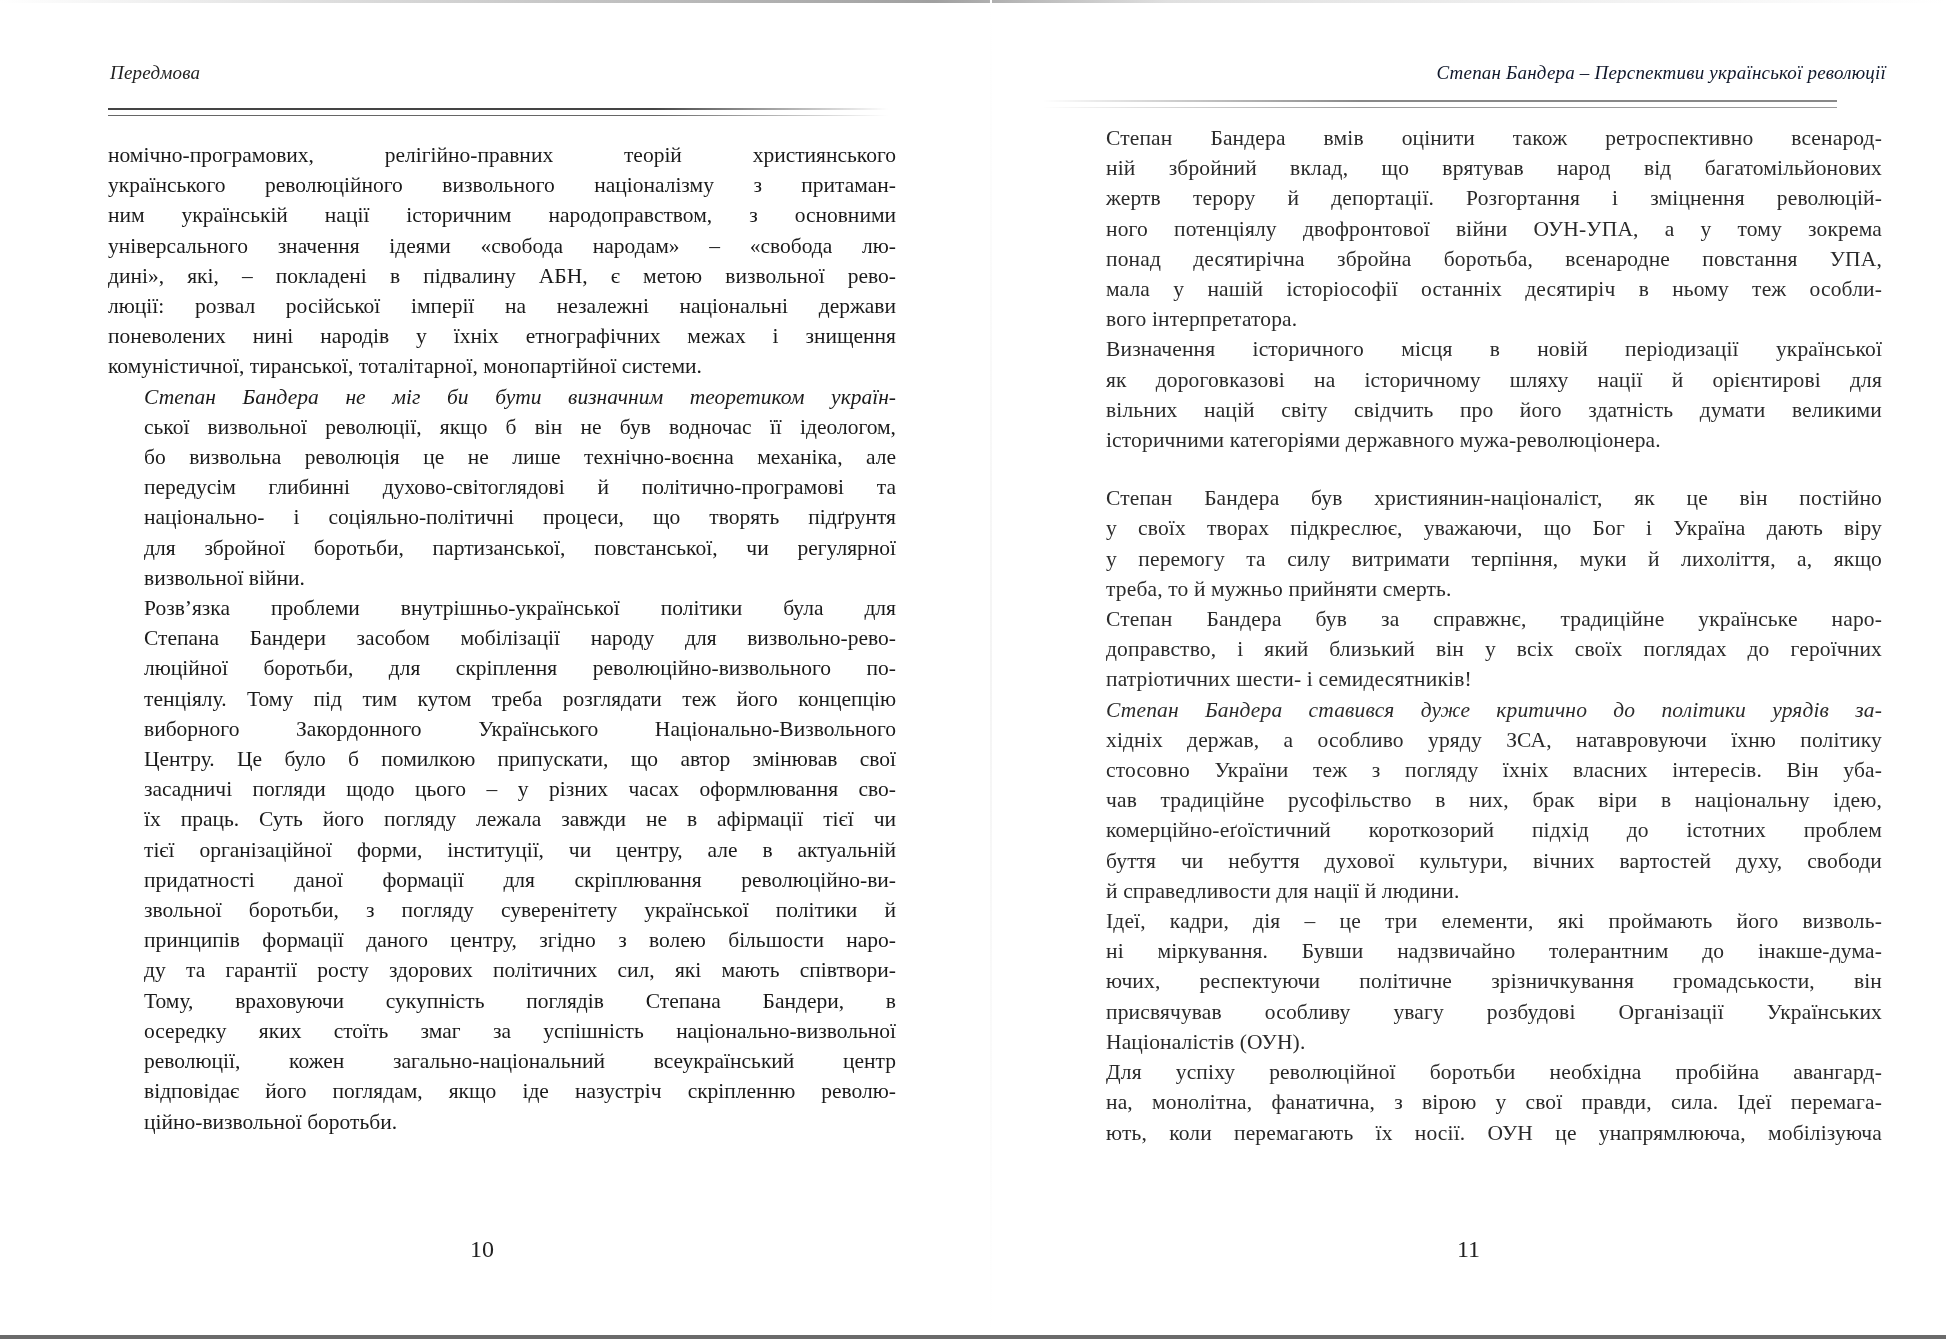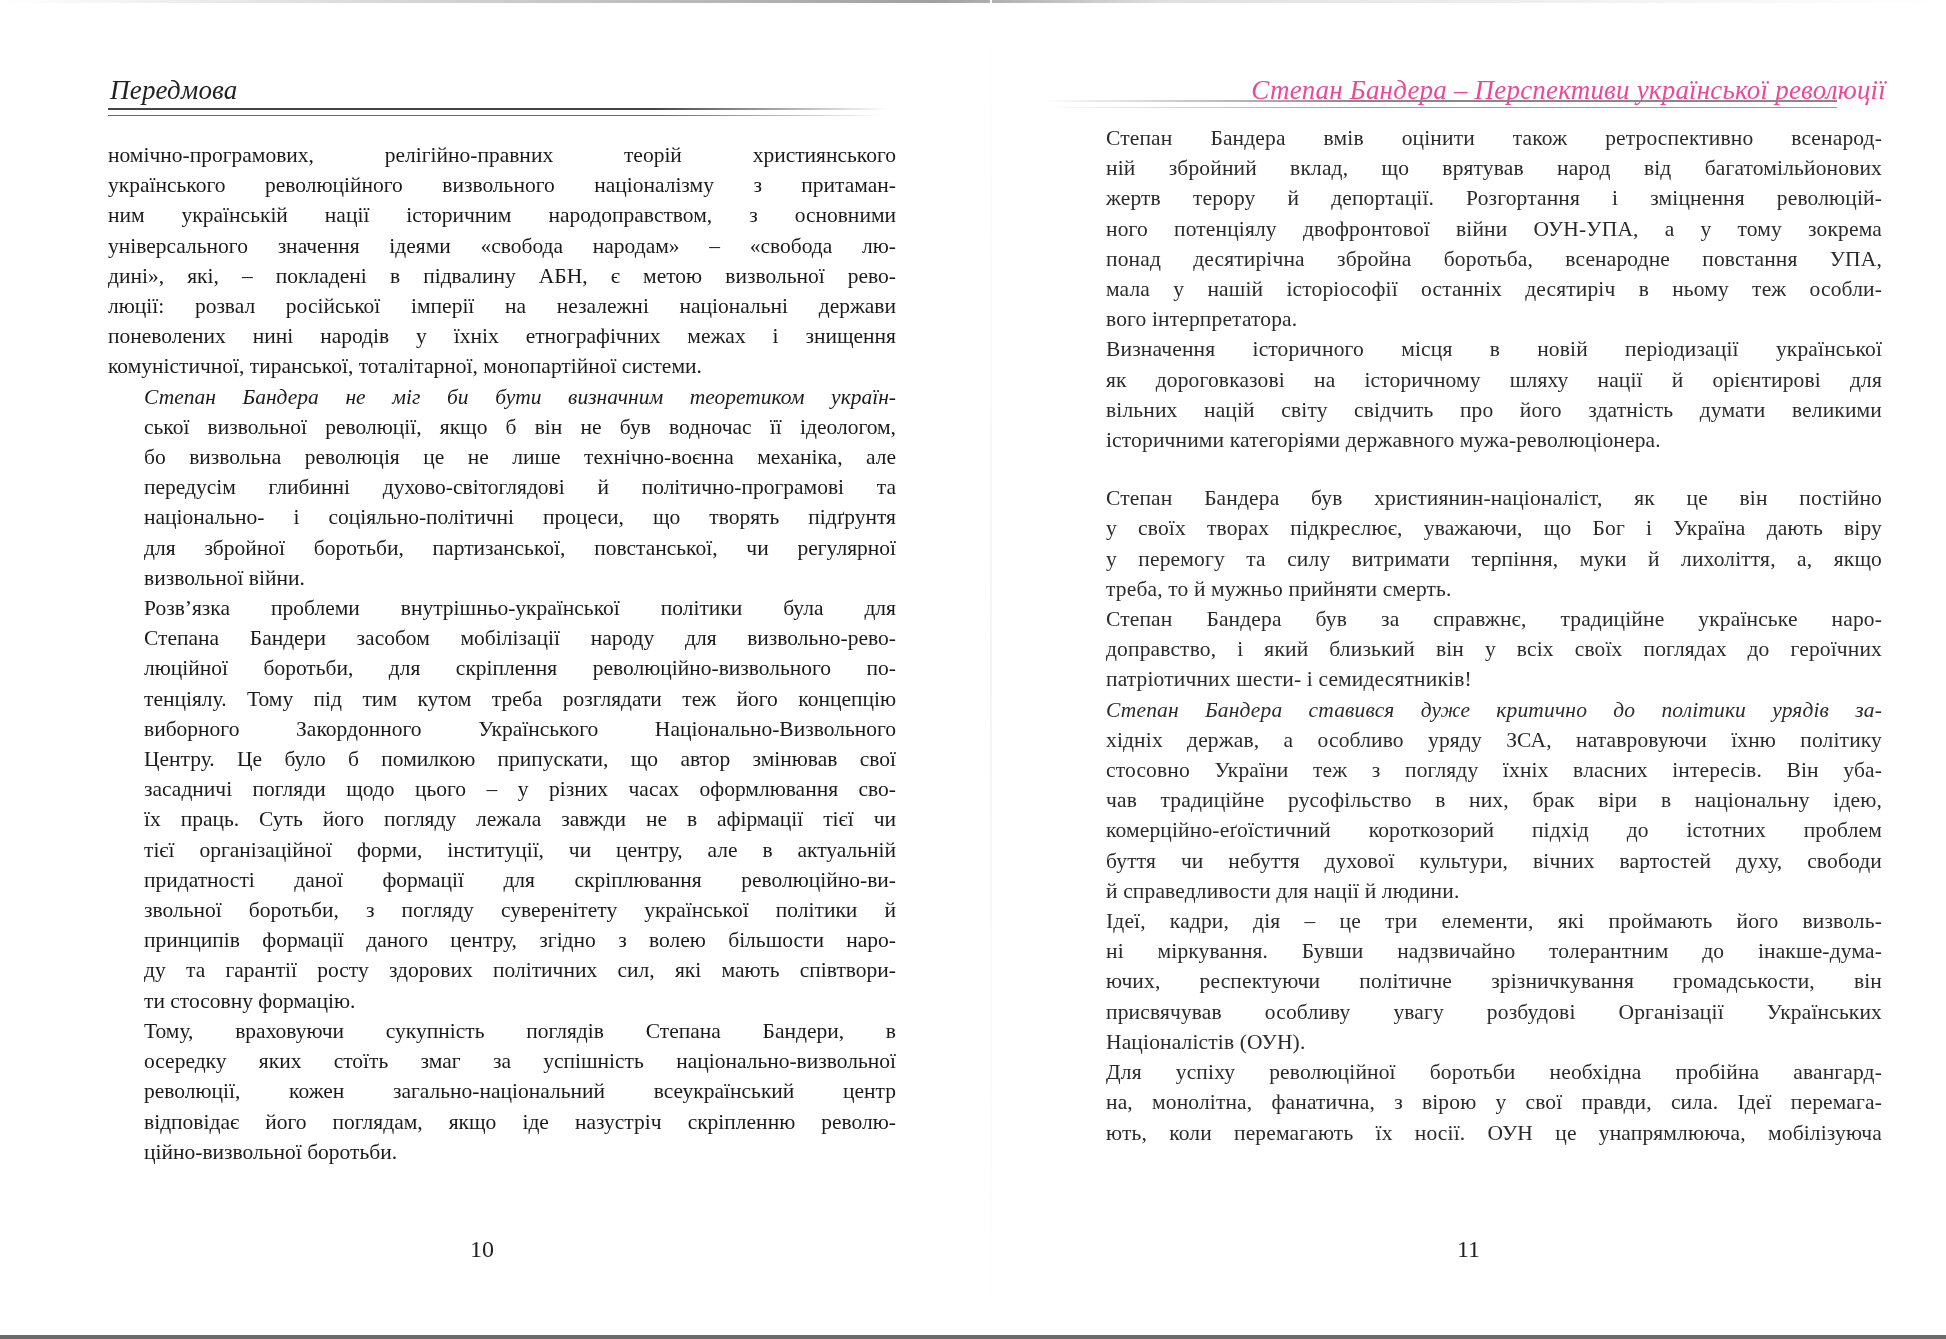--- a/index.html
+++ b/index.html
@@ -36,30 +36,30 @@
     .page {
       position: absolute;
       top: 0;
       height: 1339px;
     }
     .page-left { left: 0; width: 990px; }
     .page-right { left: 992px; width: 954px; }
 
     .running-head {
       position: absolute;
-      top: 75px;
+      top: 62px;
       font-style: italic;
-      font-size: 27px;
+      font-size: 19px;
       color: #222;
       letter-spacing: 0.2px;
     }
     .page-left .running-head { left: 110px; }
     .page-right .running-head {
       right: 60px;
-      color: #ec4899;
+      color: #0f172a;
       margin-left: 24px;
     }
     .head-rule {
       position: absolute;
       top: 108px;
       height: 5px;
       border-top: 2px solid #555;
       border-bottom: 1px solid #666;
     }
     .page-left .head-rule {
@@ -159,21 +159,20 @@
         <span class="line">тенціялу. Тому під тим кутом треба розглядати теж його концепцію</span>
         <span class="line">виборного Закордонного Українського Національно-Визвольного</span>
         <span class="line">Центру. Це було б помилкою припускати, що автор змінював свої</span>
         <span class="line">засадничі погляди щодо цього – у різних часах оформлювання сво-</span>
         <span class="line">їх праць. Суть його погляду лежала завжди не в афірмації тієї чи</span>
         <span class="line">тієї організаційної форми, інституції, чи центру, але в актуальній</span>
         <span class="line">придатності даної формації для скріплювання революційно-ви-</span>
         <span class="line">звольної боротьби, з погляду суверенітету української політики й</span>
         <span class="line">принципів формації даного центру, згідно з волею більшости наро-</span>
         <span class="line">ду та гарантії росту здорових політичних сил, які мають співтвори-</span>
-        <span class="line last">ти стосовну формацію.</span>
       </p>
       <p class="para">
         <span class="line" style="text-indent: 36px;">Тому, враховуючи сукупність поглядів Степана Бандери, в</span>
         <span class="line">осередку яких стоїть змаг за успішність національно-визвольної</span>
         <span class="line">революції, кожен загально-національний всеукраїнський центр</span>
         <span class="line">відповідає його поглядам, якщо іде назустріч скріпленню револю-</span>
         <span class="line last">ційно-визвольної боротьби.</span>
       </p>
     </div>
   <div class="folio">10</div>

